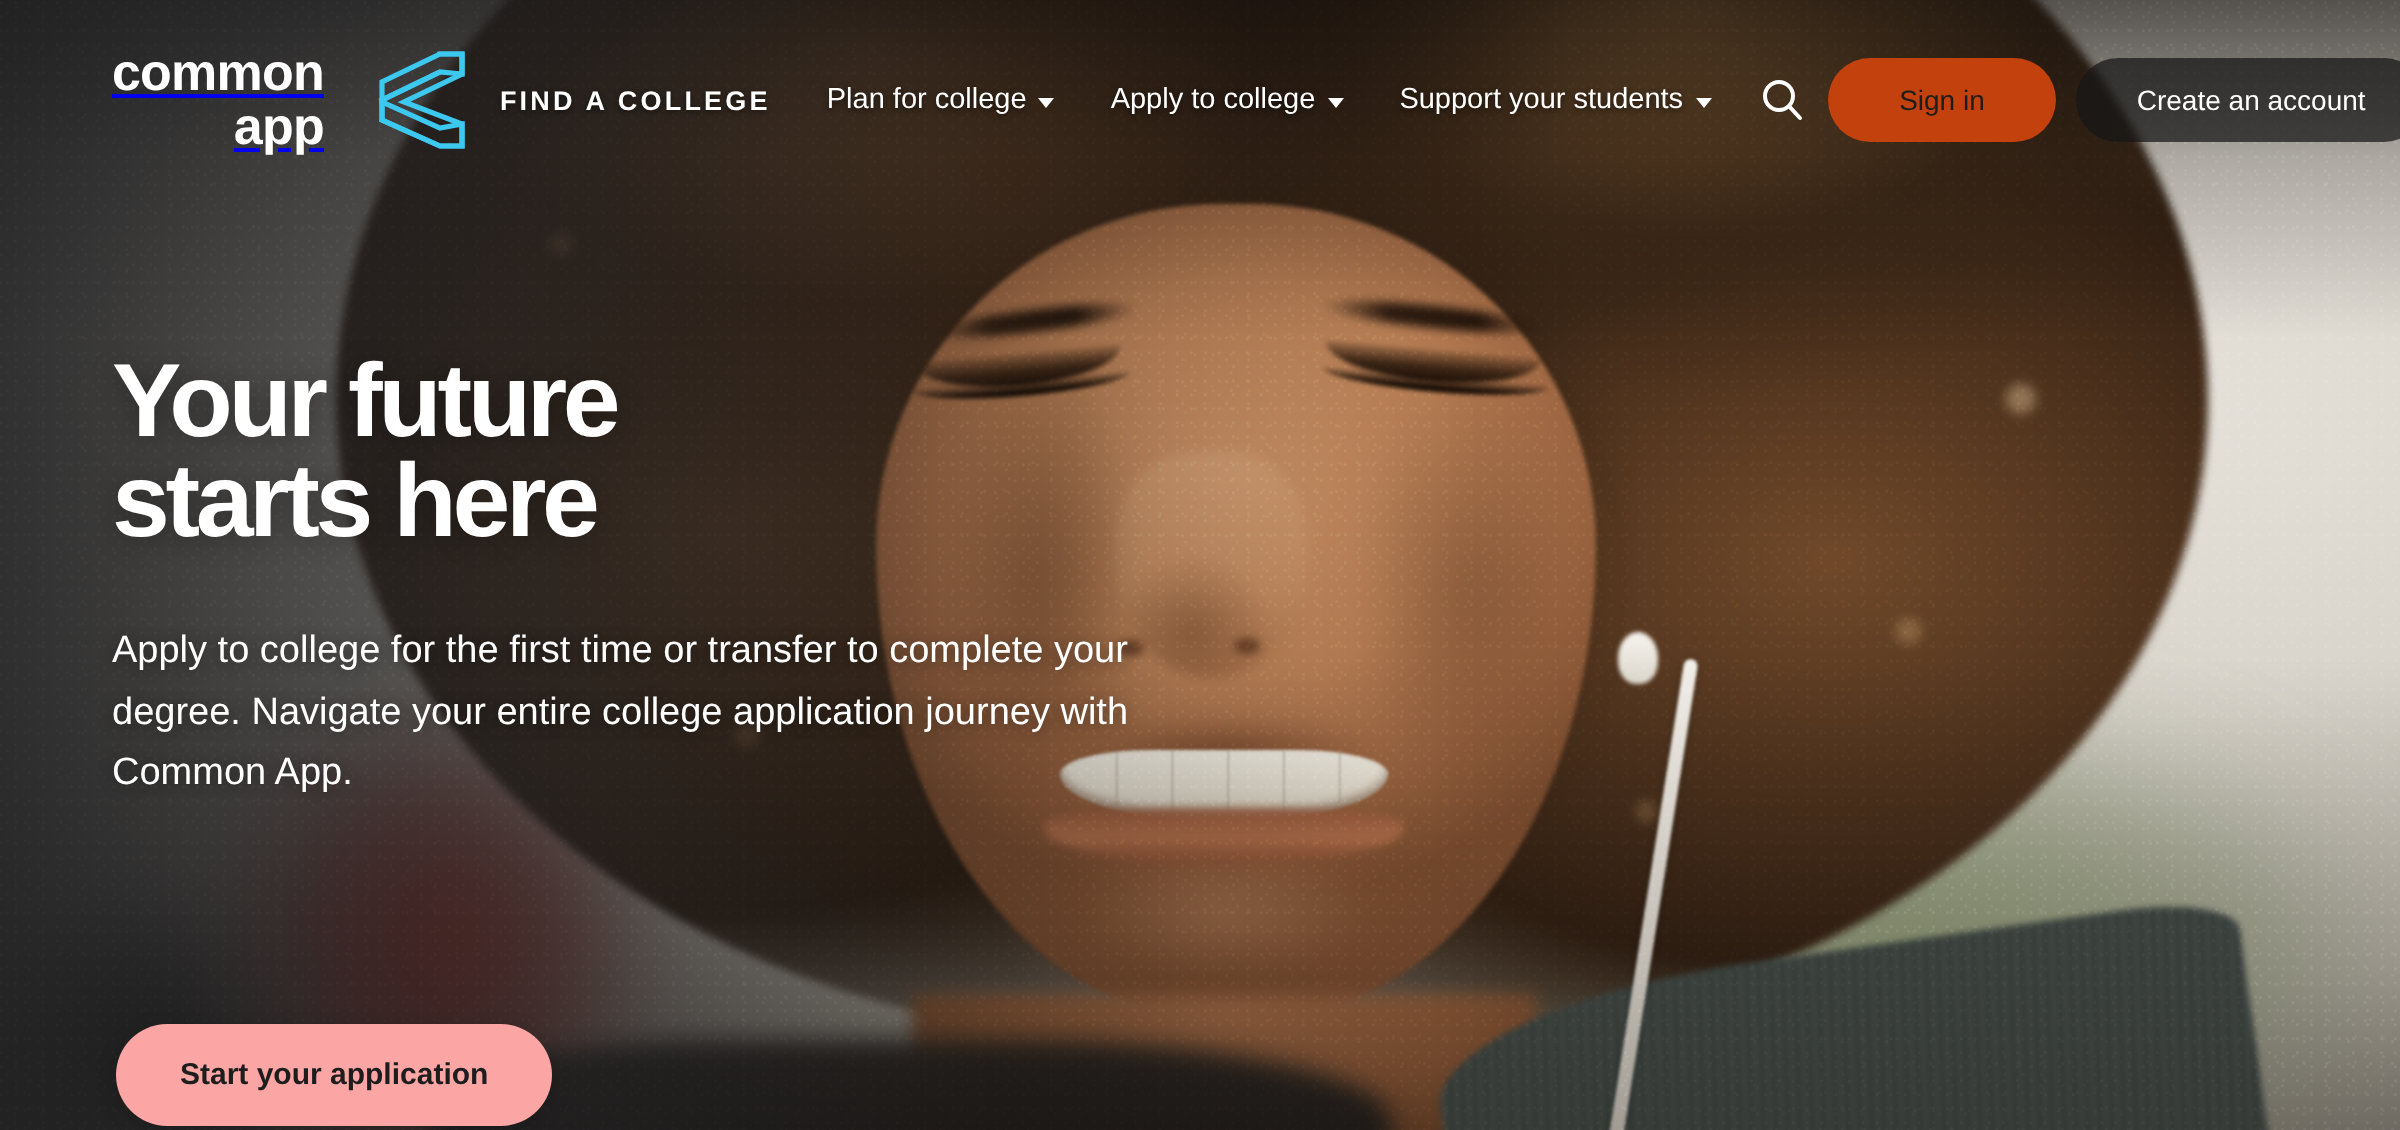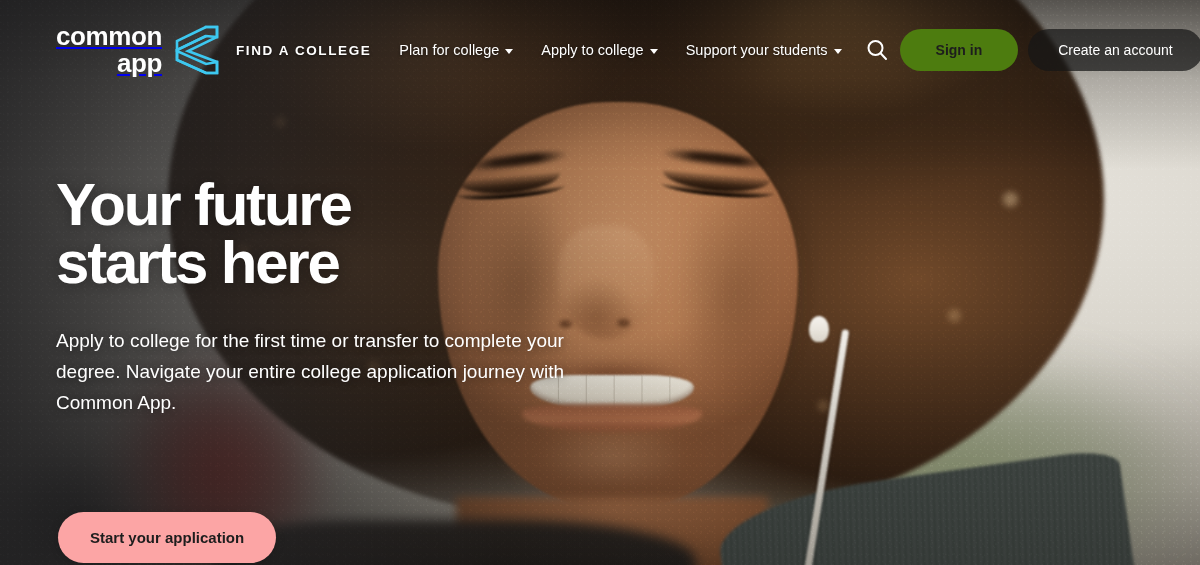--- a/index.html
+++ b/index.html
@@ -220,21 +220,21 @@
   }
 
   
   .header {
     position: absolute; top: 0; left: 0; right: 0; height: 100px;
     display: flex; align-items: center;
     padding: 0 0 0 56px;
     z-index: 20;
   }
 
-  .logo { display: flex; align-items: center; gap: 12px; height: 56px; }
+  .logo { display: flex; align-items: center; gap: 26px; height: 56px; }
   .logo-word {
     color: #fff; font-size: 26px; line-height: 1.02; font-weight: 700;
     letter-spacing: -.4px; text-align: right;
   }
   .logo-word .l2 { display: block; }
   .logo-mark { width: 46px; height: 52px; display: block; }
 
   .nav {
     display: flex; align-items: center; gap: 28px;
     margin-left: 16px;
@@ -260,34 +260,34 @@
   .search-btn {
     width: 34px; height: 34px; display: flex; align-items: center; justify-content: center;
     cursor: pointer; margin-right: 6px;
   }
   .btn {
     border: none; border-radius: 999px; cursor: pointer;
     font-family: "Liberation Sans", sans-serif;
     font-size: 14px; white-space: nowrap;
   }
   .btn-signin {
-    background: #4d7c0f; color: #1d1d1d; font-weight: 700;
+    background: #c2410c; color: #1d1d1d; font-weight: 400;
     padding: 13px 36px;
   }
   .btn-create {
     background: rgba(22,22,22,.72); color: #fff; font-weight: 400;
     padding: 13px 30px; margin-left: 10px;
   }
 
   
   .hero-copy {
     position: absolute; left: 56px; top: 176px; z-index: 15; width: 620px;
   }
   .headline {
-    color: #fff; font-weight: 700; font-size: 60px; line-height: .97;
+    color: #fff; font-weight: 700; font-size: 52px; line-height: .97;
     letter-spacing: -2.2px;
     text-shadow: 0 2px 14px rgba(0,0,0,.32);
     margin-bottom: 34px;
   }
   .headline .l2 { display: block; }
   .subcopy {
     color: #fff; font-size: 19px; line-height: 1.62; font-weight: 400;
     max-width: 510px;
     text-shadow: 0 1px 8px rgba(0,0,0,.42);
   }

